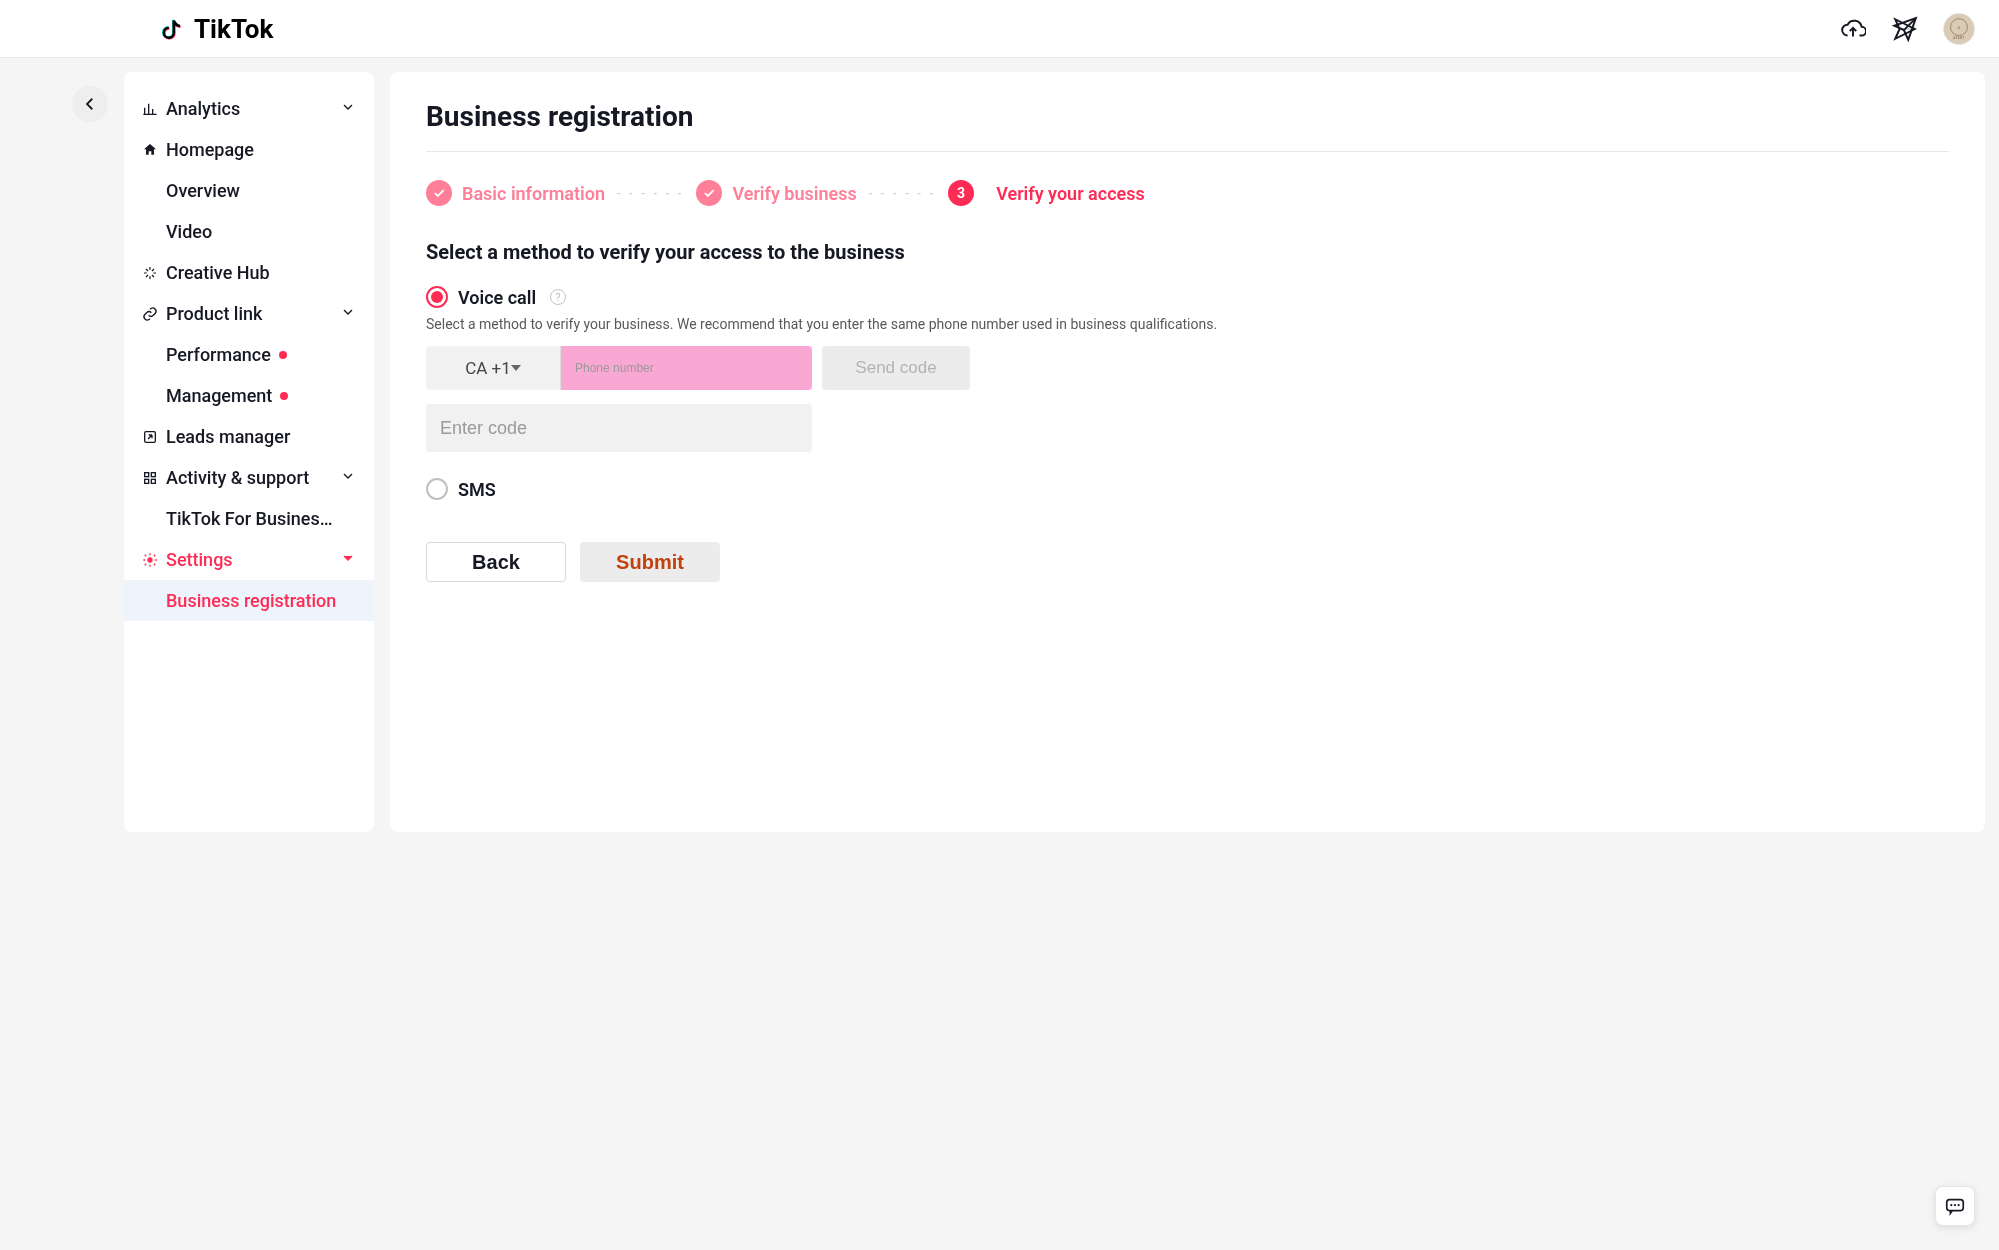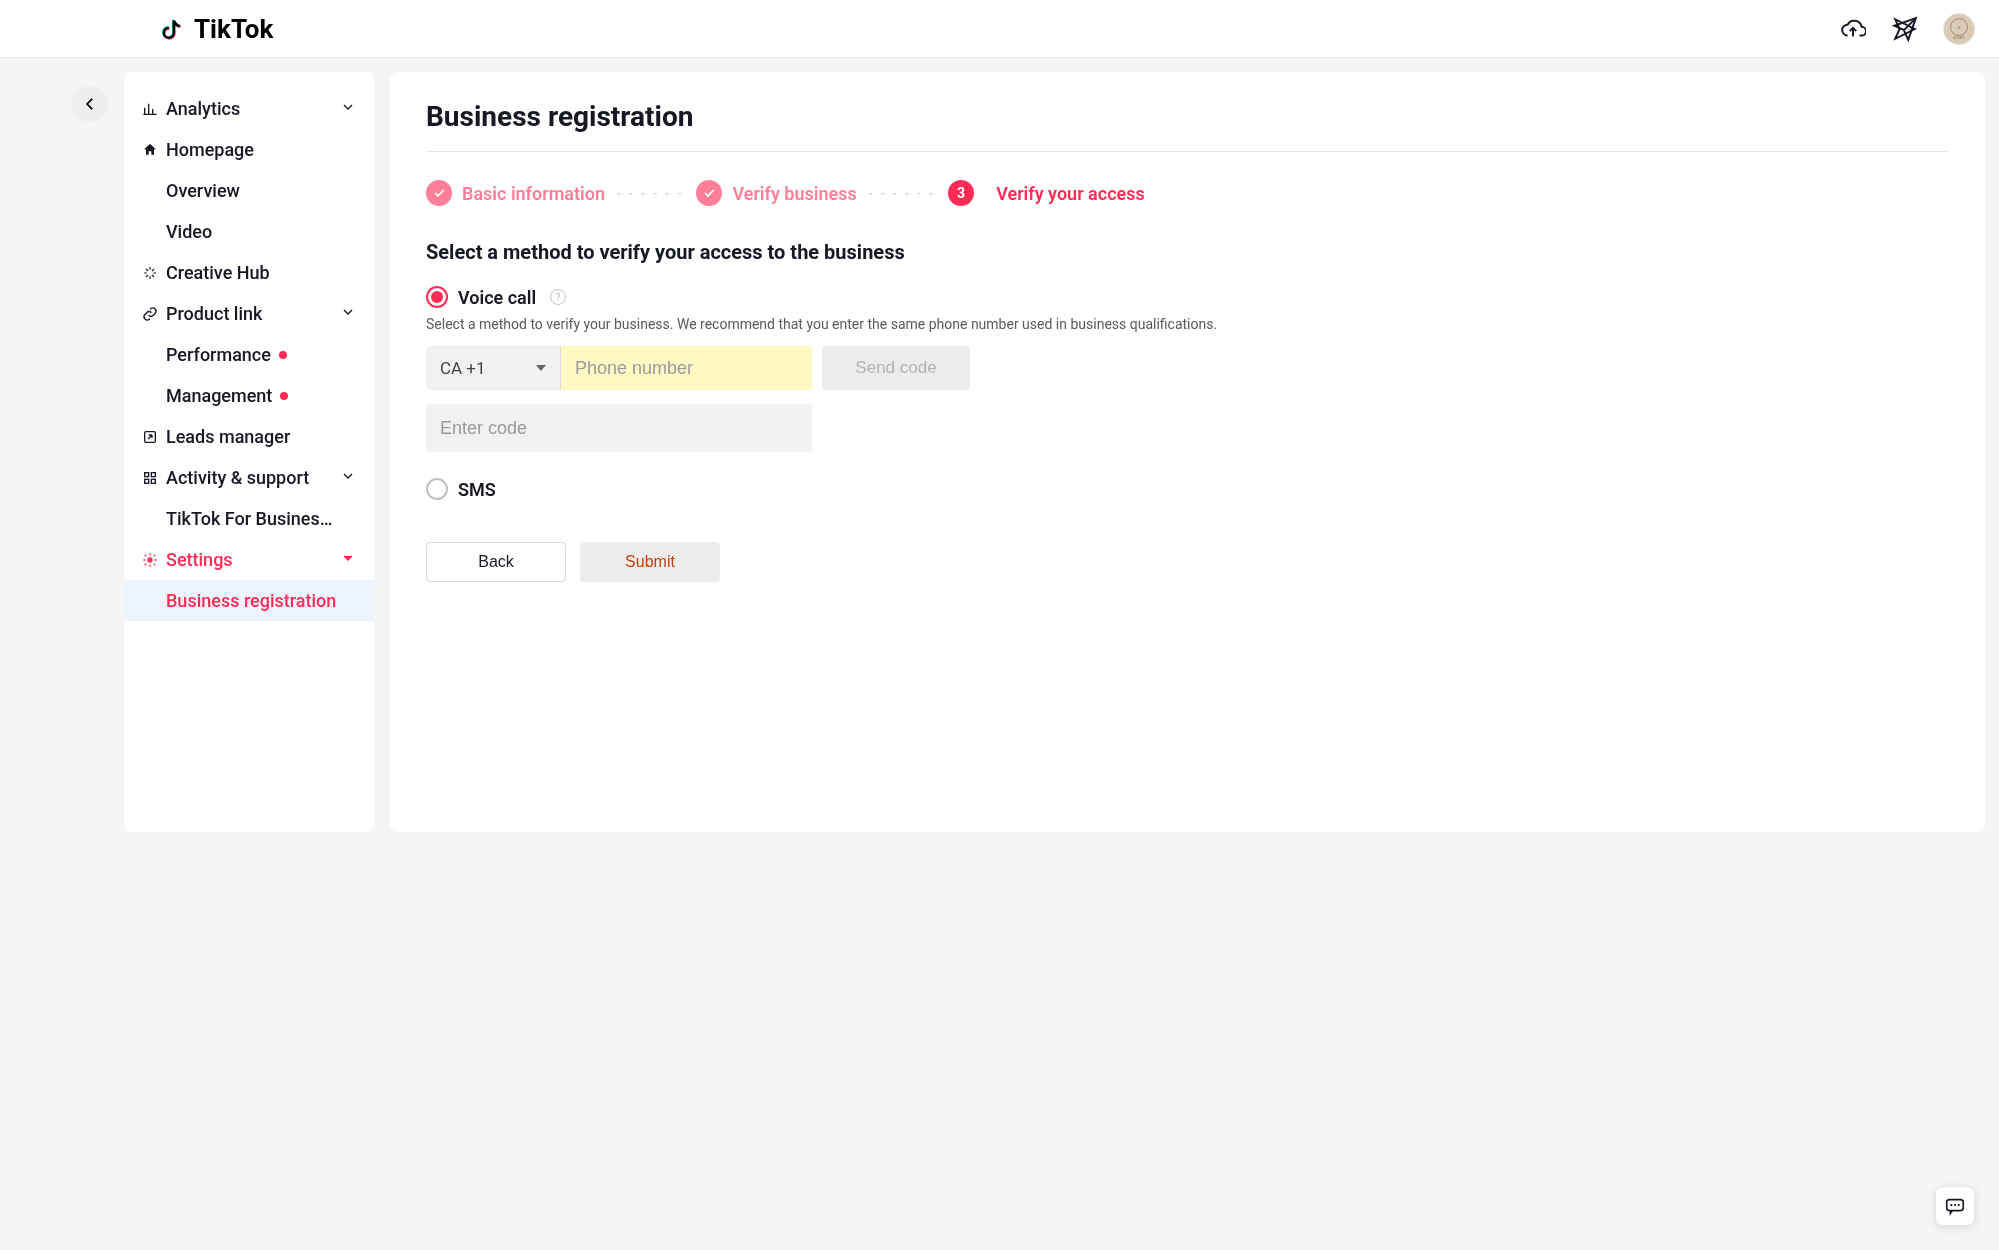--- a/index.html
+++ b/index.html
@@ -138,32 +138,32 @@
   .hint { font-size:14px; color:#5a5a5a; margin:8px 0 14px 0; }
 
   
   .input-row { display:flex; gap:0; align-items:stretch; margin-bottom:14px;}
   .cc-select {
     width:134px;
     background:#f1f1f1;
     border:none;
     border-radius:4px 0 0 4px;
     padding:0 14px;
-    display:flex; align-items:center; justify-content:space-between;
+    display:flex; align-items:center; justify-content:center;
     font-size:17px; color:#444;
     cursor:pointer;
     height:44px;
   }
   .cc-select .tri { width:0;height:0;border-left:5px solid transparent;border-right:5px solid transparent;border-top:6px solid #666; }
   .phone-input {
     width:252px;
-    background:#fef9c3;
+    background:#f9a8d4;
     border:none;
     padding:0 14px;
-    font-size:18px;
+    font-size:12px;
     color:#444;
     height:44px;
     border-left:1px solid #ddd;
     border-radius:0 4px 4px 0;
   }
   .phone-input::placeholder { color:#9a9a9a; }
   .send-btn {
     margin-left:10px;
     width:148px; height:44px;
     border:none;
@@ -184,22 +184,22 @@
     font-size:18px;
   }
   .code-input::placeholder { color:#9a9a9a; }
 
   .radio-block2 { margin-top:26px; }
 
   .btn-row { display:flex; gap:14px; margin-top:42px; }
   .btn {
     width:140px; height:40px;
     border-radius:4px;
-    font-size:16px;
-    font-weight:400;
+    font-size:20px;
+    font-weight:700;
     cursor:pointer;
     display:flex; align-items:center; justify-content:center;
   }
   .btn-back { background:#fff; border:1px solid #d9d9d9; color:#161823; }
   .btn-submit { background:#ececec; border:none; color:#c2410c; cursor:not-allowed; }
 
   
   .chat-fab {
     position:fixed; bottom:24px; right:24px;
     width:40px; height:40px; border-radius:8px;

